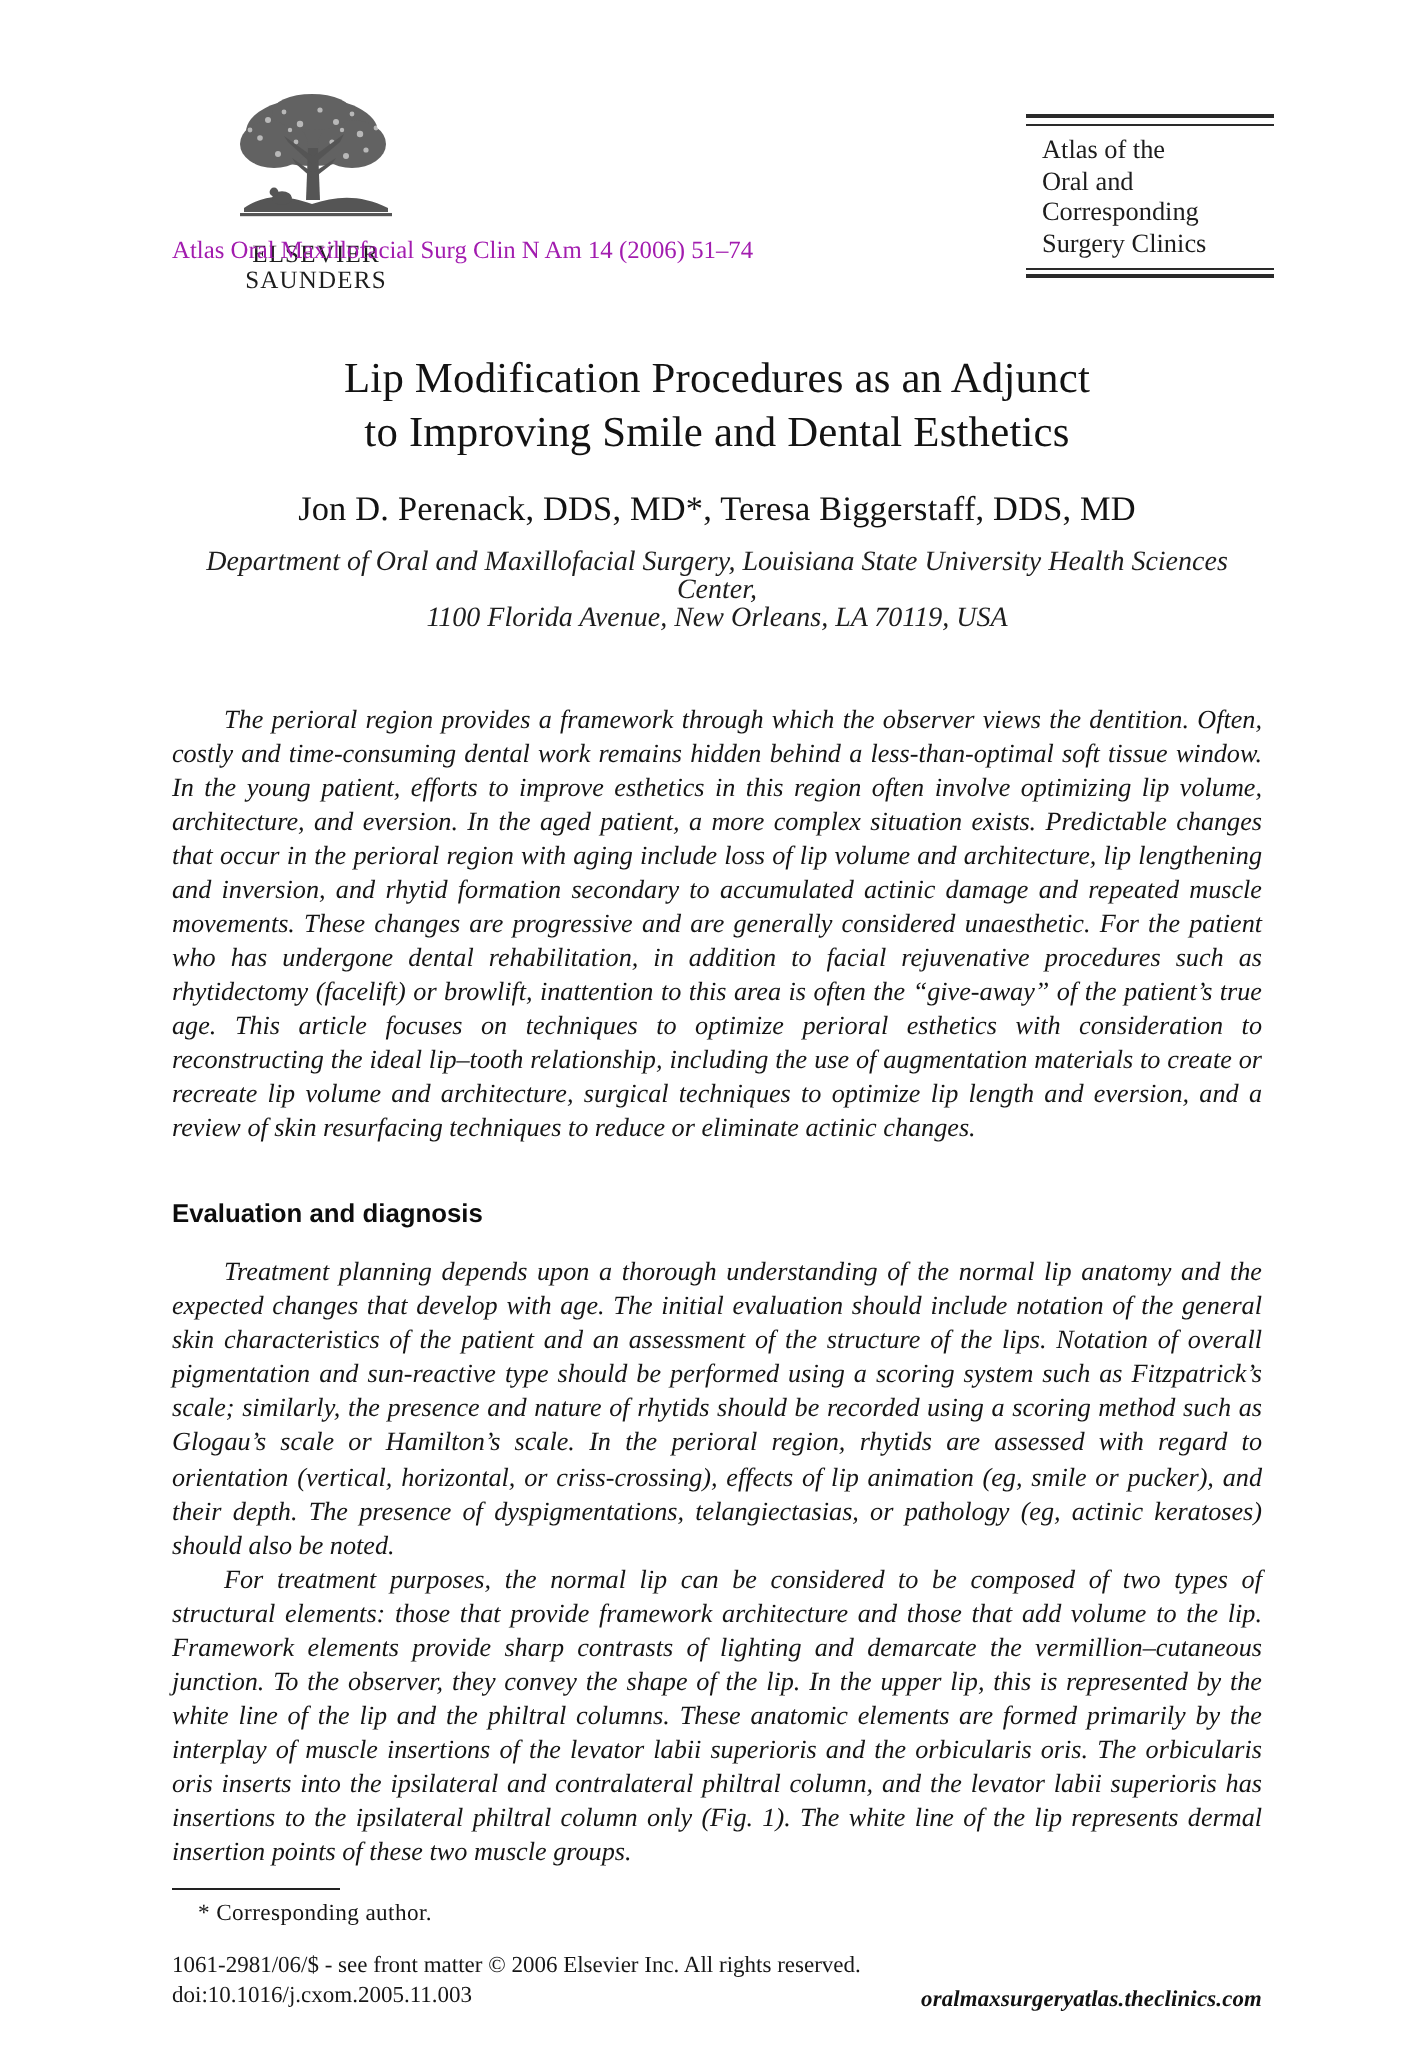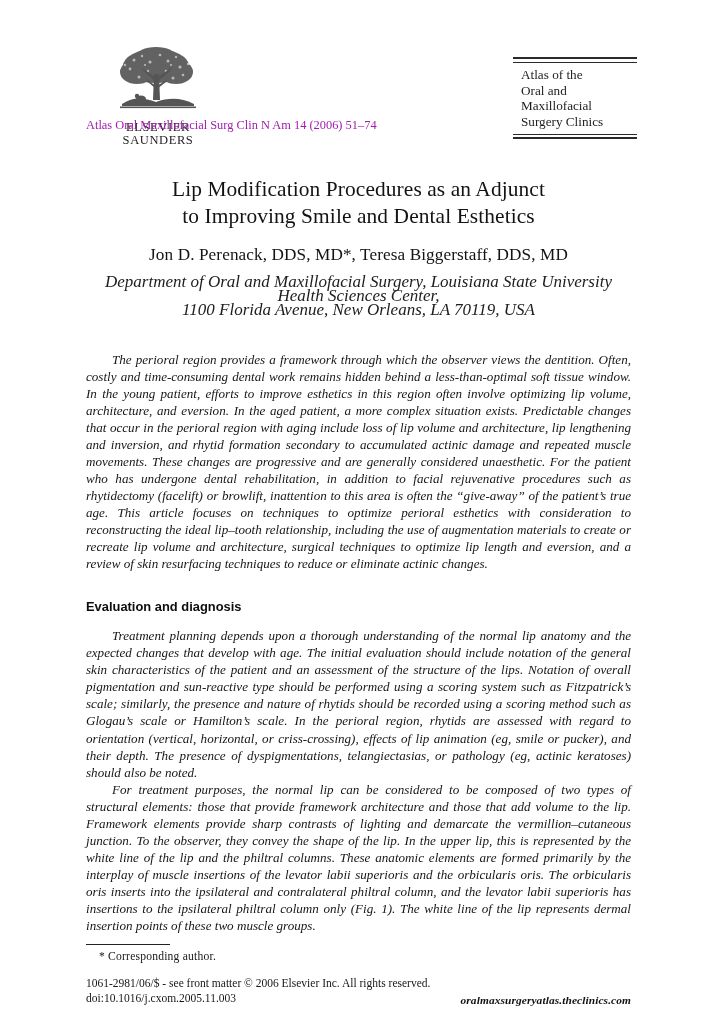--- a/index.html
+++ b/index.html
@@ -109,21 +109,21 @@
   .authors {
     margin-top: 14px;
     font-size: 17.2px;
     line-height: 22px;
     color: #131313;
     letter-spacing: 0.1px;
   }
   .affil {
     margin-top: 9px;
     font-style: italic;
-    font-size: 17px;
+    font-size: 14px;
     line-height: 14.2px;
     color: #1d1d1d;
   }
   .affil span { display: block; }
 
   
   .abstract {
     margin-top: 33px;
   }
   p.body {
@@ -247,21 +247,21 @@
         </g>
       </svg>
       <div class="pub-logo-name">ELSEVIER</div>
       <div class="pub-logo-name">SAUNDERS</div>
     </div>
 
     <div class="journal-box">
       <div class="journal-box-inner">
         <div class="journal-line">Atlas of the</div>
         <div class="journal-line">Oral and</div>
-        <div class="journal-line">Maxillofacial</div>
+        <div class="journal-line">Corresponding</div>
         <div class="journal-line">Surgery Clinics</div>
       </div>
     </div>
 
     <div class="running-head">Atlas Oral Maxillofacial Surg Clin N Am 14 (2006) 51–74</div>
   </div>
 
   <div class="title-block">
     <h1 class="art-title">
       <span class="tl">Lip Modification Procedures as an Adjunct</span>

